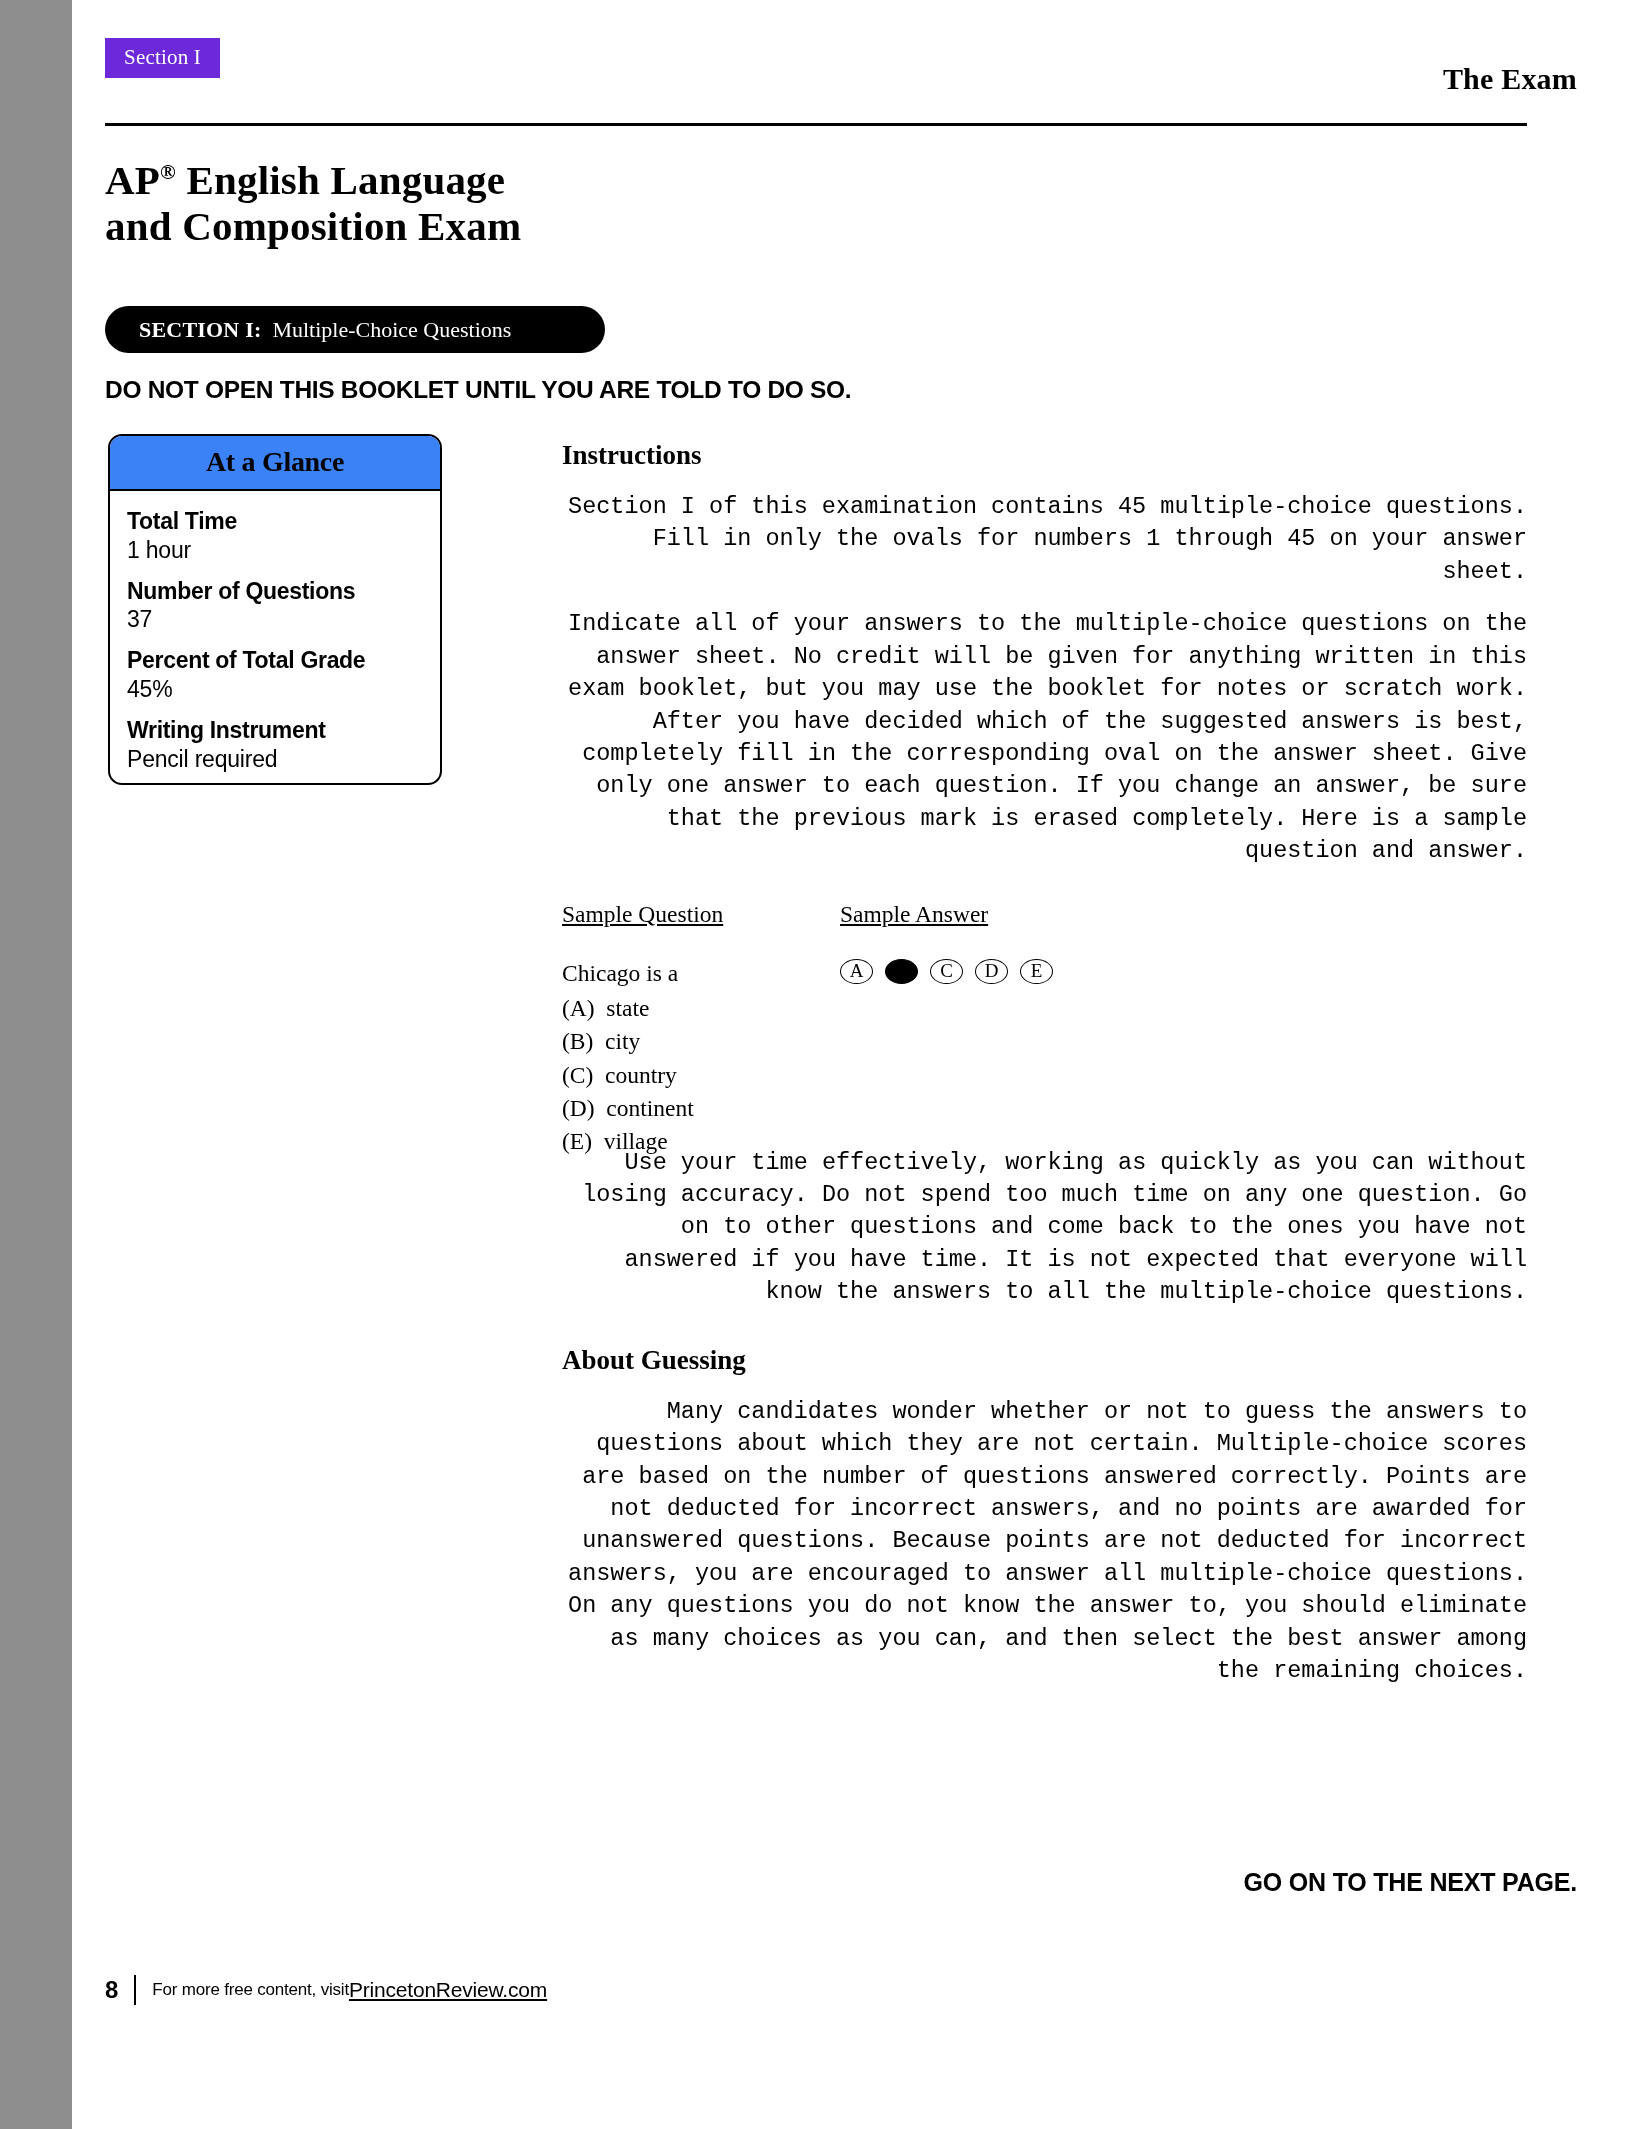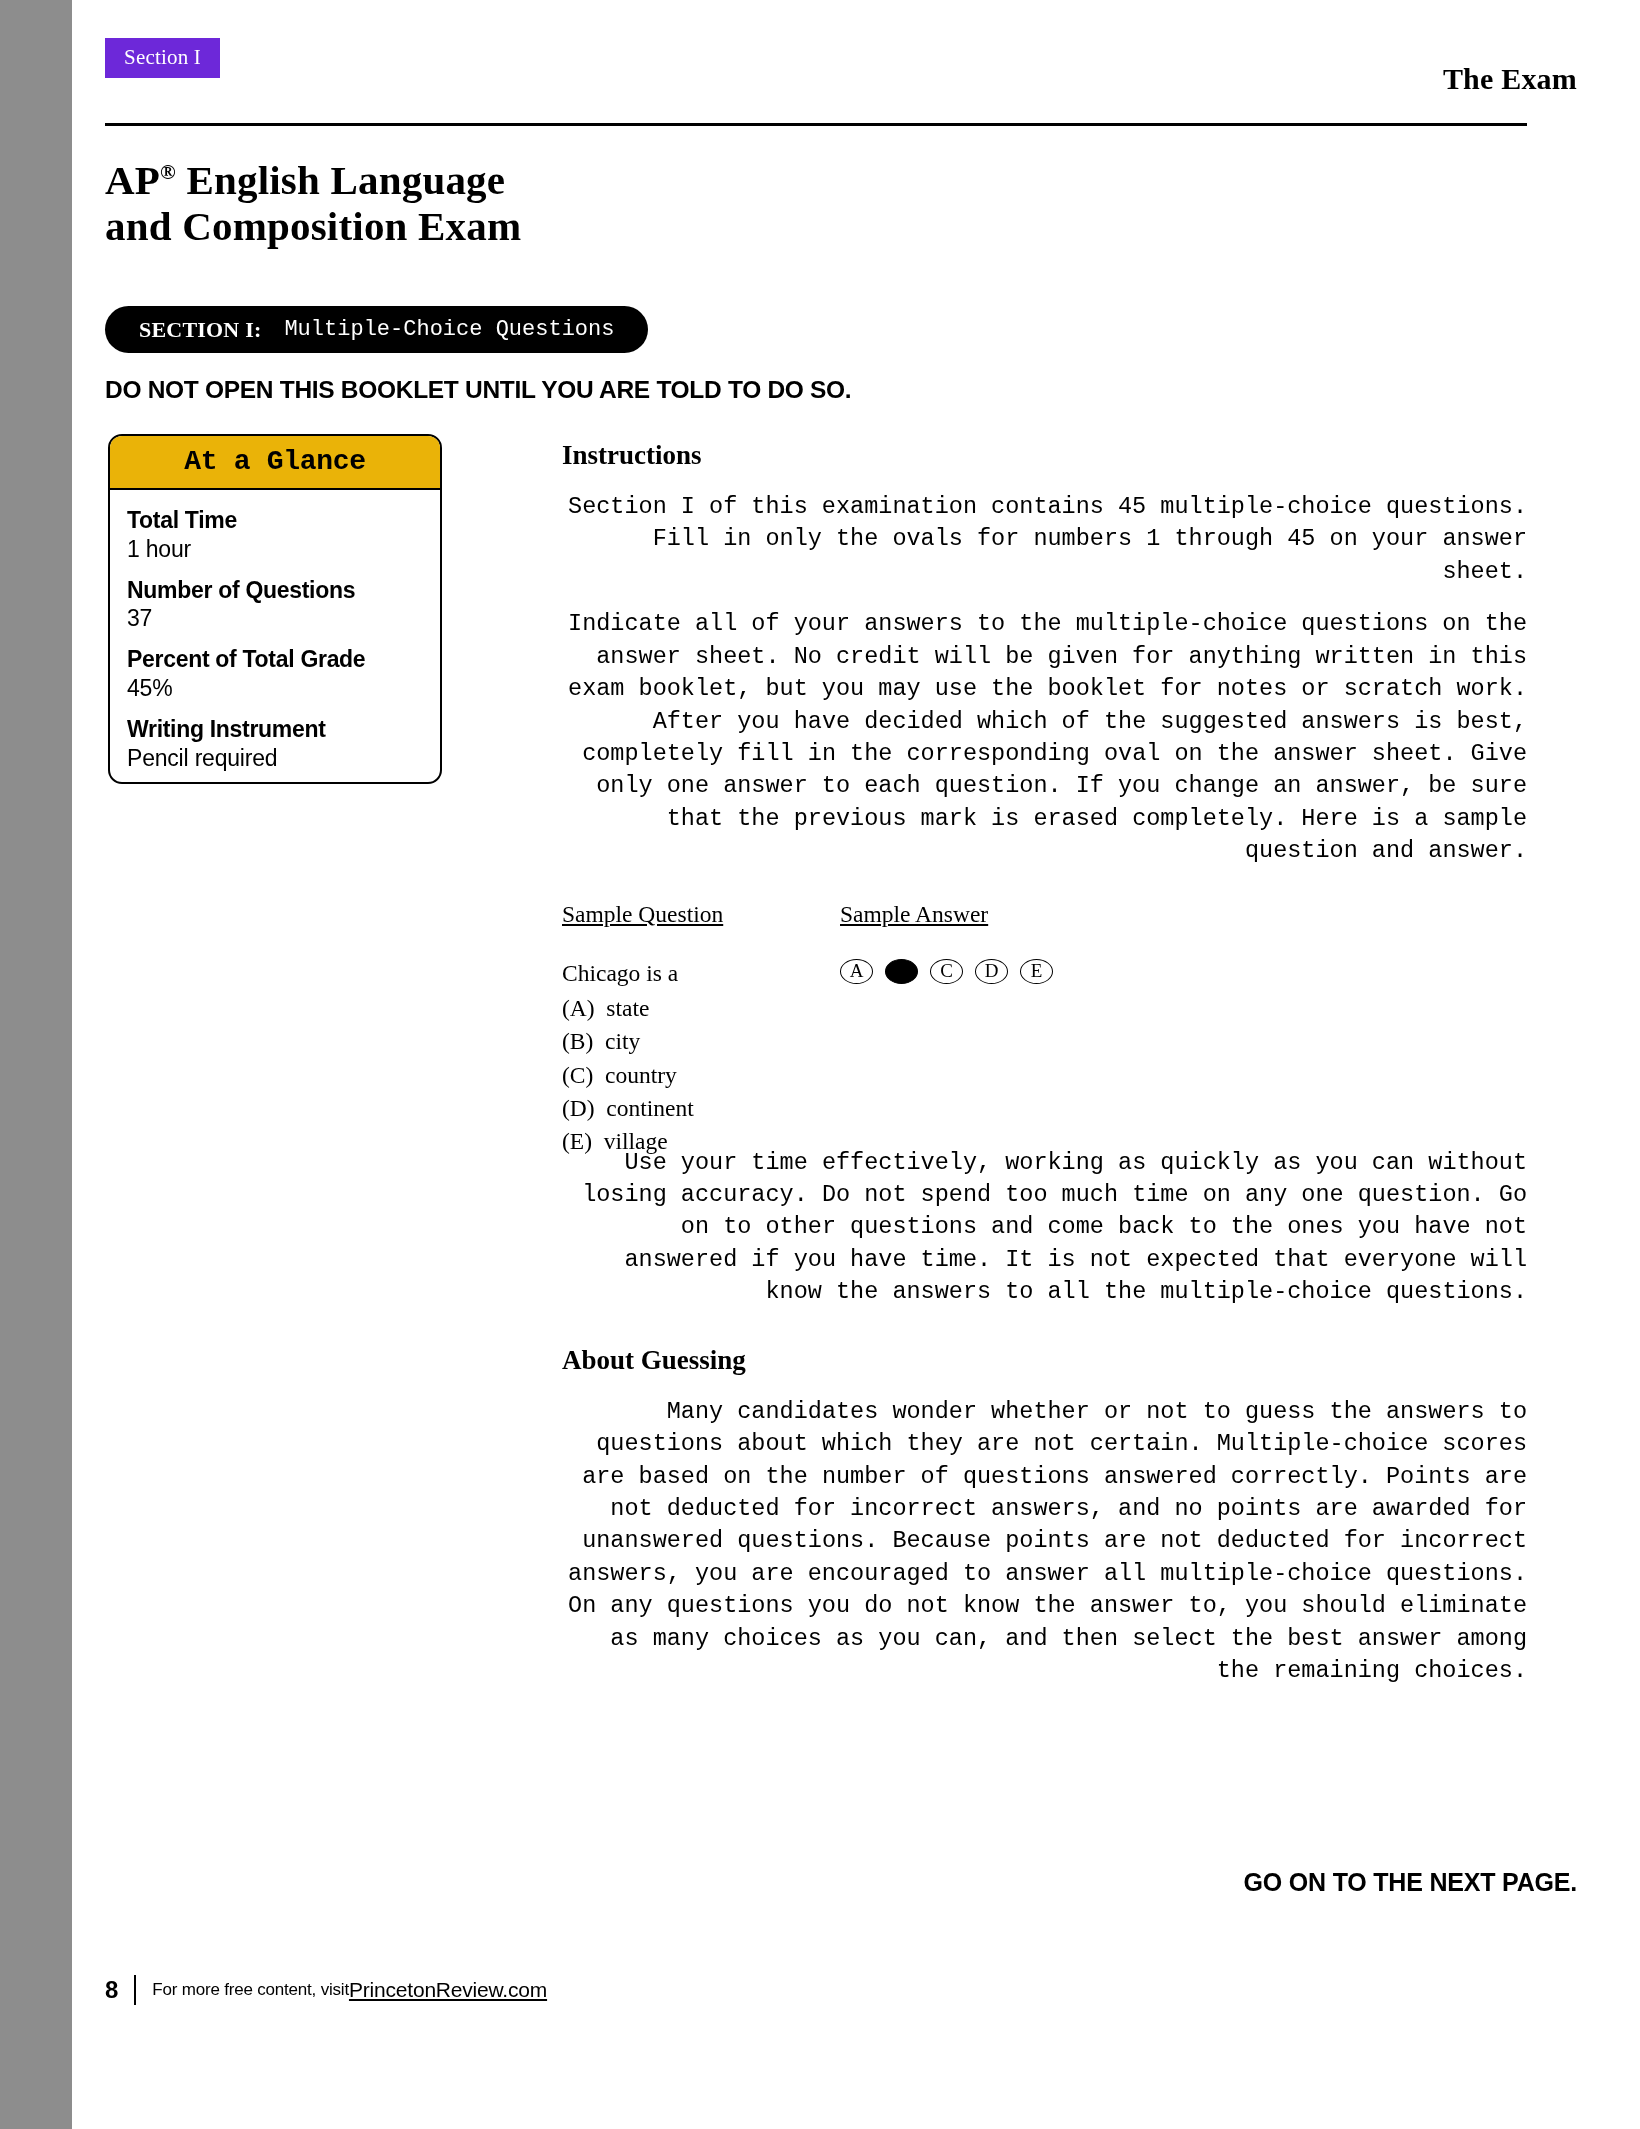--- a/index.html
+++ b/index.html
@@ -97,23 +97,23 @@
     padding: 0 34px;
     box-sizing: border-box;
   }
   .section-pill .lbl {
     font-family: "Liberation Serif", serif;
     font-weight: bold;
     font-size: 22px;
     letter-spacing: 0.2px;
   }
   .section-pill .sub {
-    font-family: Liberation Mono, monospace;
+    font-family: Liberation Serif, serif;
     font-size: 22px;
-    margin-left: 23px;
+    margin-left: 11px;
   }
 
   
   .warning {
     position: absolute;
     left: 33px;
     top: 376px;
     font-family: "Liberation Sans", sans-serif;
     font-weight: bold;
     font-size: 24.5px;
@@ -126,24 +126,24 @@
     left: 36px;
     top: 434px;
     width: 334px;
     border: 2px solid #000;
     border-radius: 14px;
     box-sizing: border-box;
     overflow: hidden;
     background: #fff;
   }
   .glance-head {
-    background: #eab308;
+    background: #3b82f6;
     border-bottom: 2px solid #000;
     text-align: center;
-    font-family: Liberation Mono, monospace;
+    font-family: Liberation Serif, serif;
     font-weight: bold;
     font-size: 28px;
     padding: 10px 0 11px 0;
     letter-spacing: -0.3px;
   }
   .glance-body {
     padding: 16px 17px 8px 17px;
   }
   .glance-item { margin-bottom: 11px; }
   .glance-item:last-child { margin-bottom: 0; }

